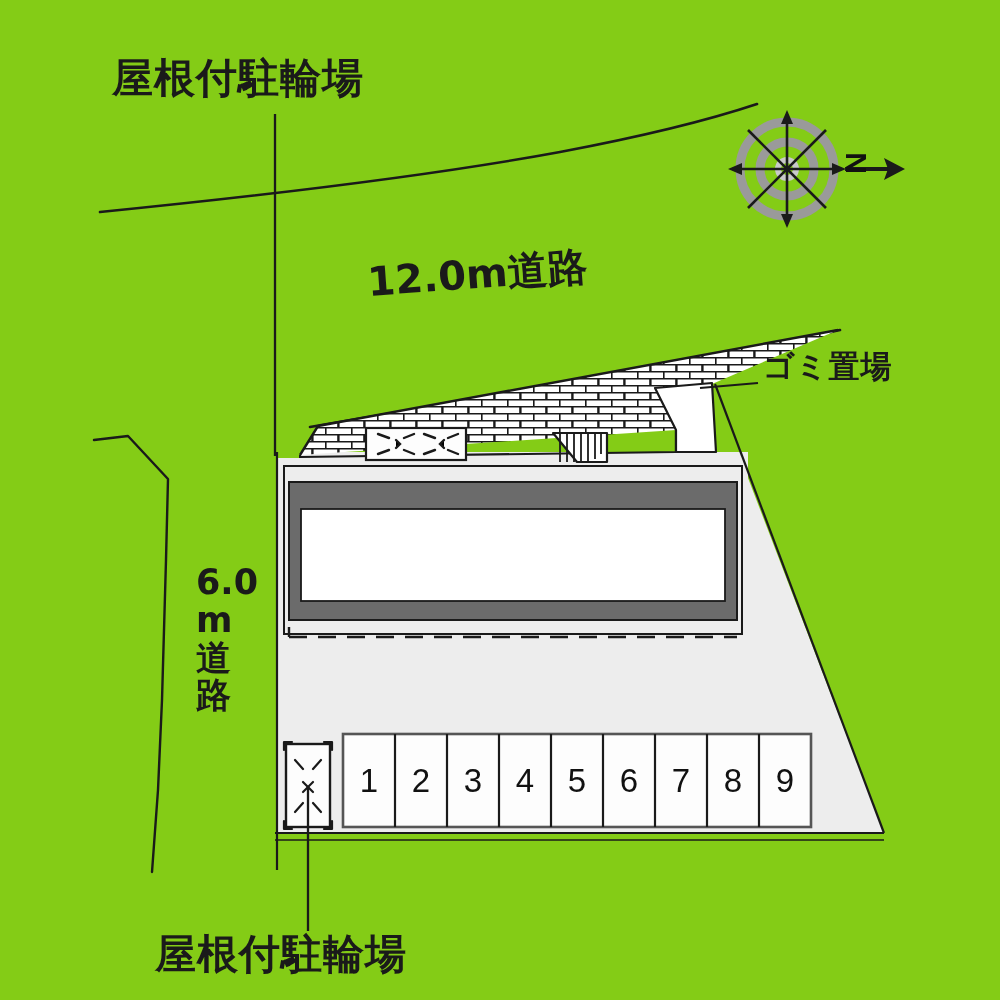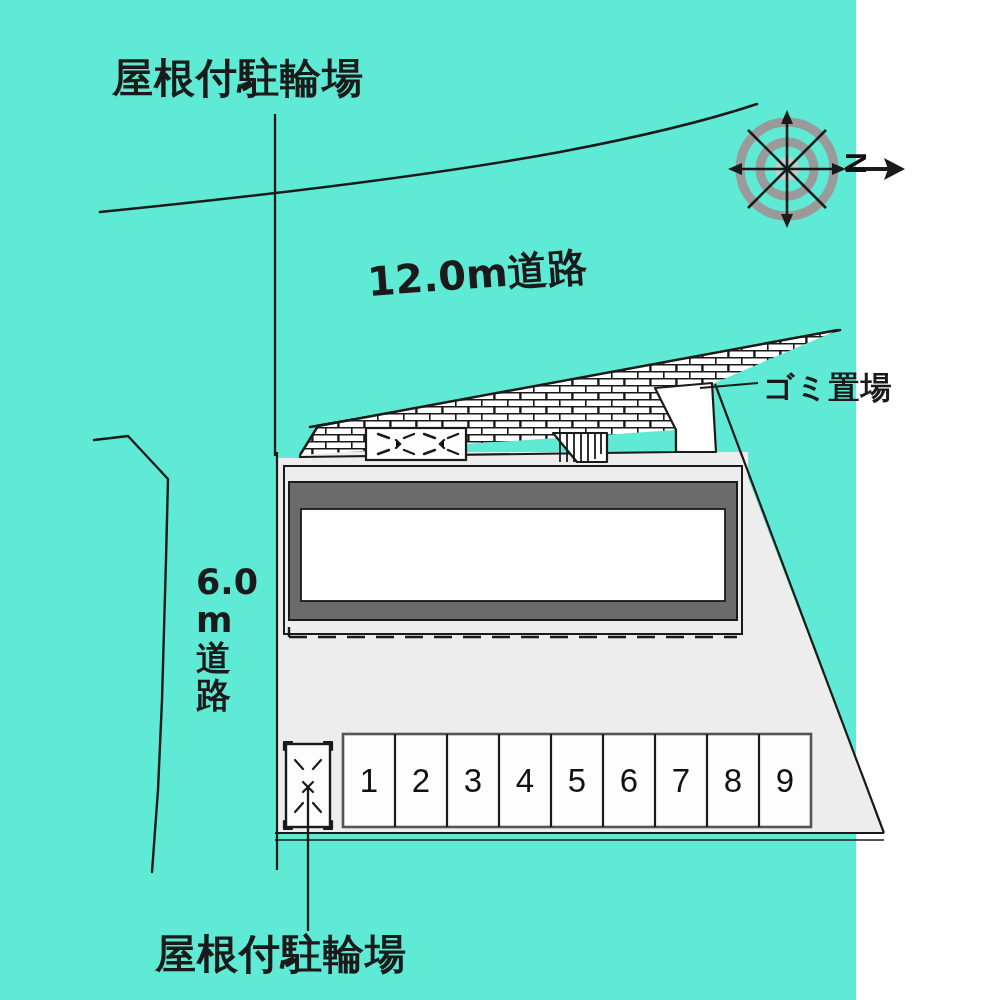--- a/index.html
+++ b/index.html
@@ -8,23 +8,23 @@
     background: #ffffff;
   }
   body {
     width: 1000px;
     height: 1000px;
     font-family: "Liberation Sans", "DejaVu Sans", sans-serif;
     overflow: hidden;
   }
   #plan-root {
     position: relative;
-    width: 856px;
+    width: 1000px;
     height: 1000px;
-    background: #5eead4;
+    background: #84cc16;
   }
   #plan-svg {
     position: absolute;
     left: 0;
     top: 0;
     width: 1000px;
     height: 1000px;
     display: block;
   }
   .lbl {
@@ -52,21 +52,21 @@
   #label-road-12 {
     left: 366px;
     top: 262px;
     font-size: 40px;
     transform: rotate(-4.2deg);
     transform-origin: left top;
     letter-spacing: 0px;
   }
   #label-gomi {
     left: 763px;
-    top: 372px;
+    top: 351px;
     font-size: 31px;
     letter-spacing: 1px;
   }
   #label-road-6 {
     left: 196px;
     top: 564px;
     font-size: 35px;
     width: 44px;
     text-align: left;
   }

